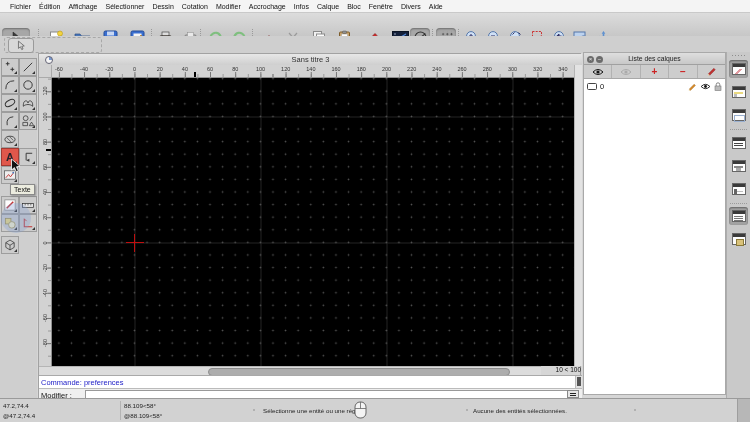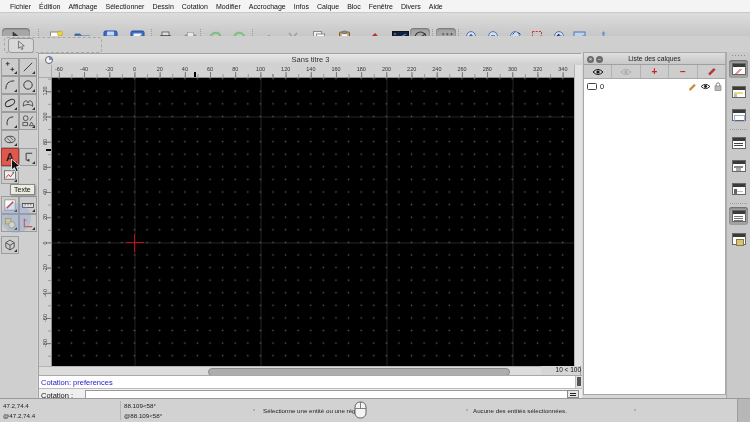--- a/index.html
+++ b/index.html
@@ -489,27 +489,27 @@
     <div id="canvas">
       <div id="origin-h"></div>
       <div id="origin-v"></div>
     </div>
     <div id="v-scroll"></div>
     <div id="h-scroll">
         <div id="h-thumb"></div>
       </div>
     <div id="grid-status">10 &lt; 100</div>
     <div id="history">
-      <div id="history-text">Cotation: preferences</div>
+      <div id="history-text">Commande: preferences</div>
       <div id="history-scroll">
           <div id="history-thumb"></div>
         </div>
     </div>
     <div id="cmd-row">
-      <span id="cmd-label">Cotation :</span>
+      <span id="cmd-label">Modifier :</span>
       <input id="cmd-input" type="text" value="" style="">
       <div id="cmd-button"></div>
     </div>
   </div>
 
   <div id="layerpanel">
     <div id="lp-titlebar">
       <span class="lp-circ" style="left:3px;">×</span>
       <span class="lp-circ" style="left:12px;">−</span>
       <div id="lp-title">Liste des calques</div>

